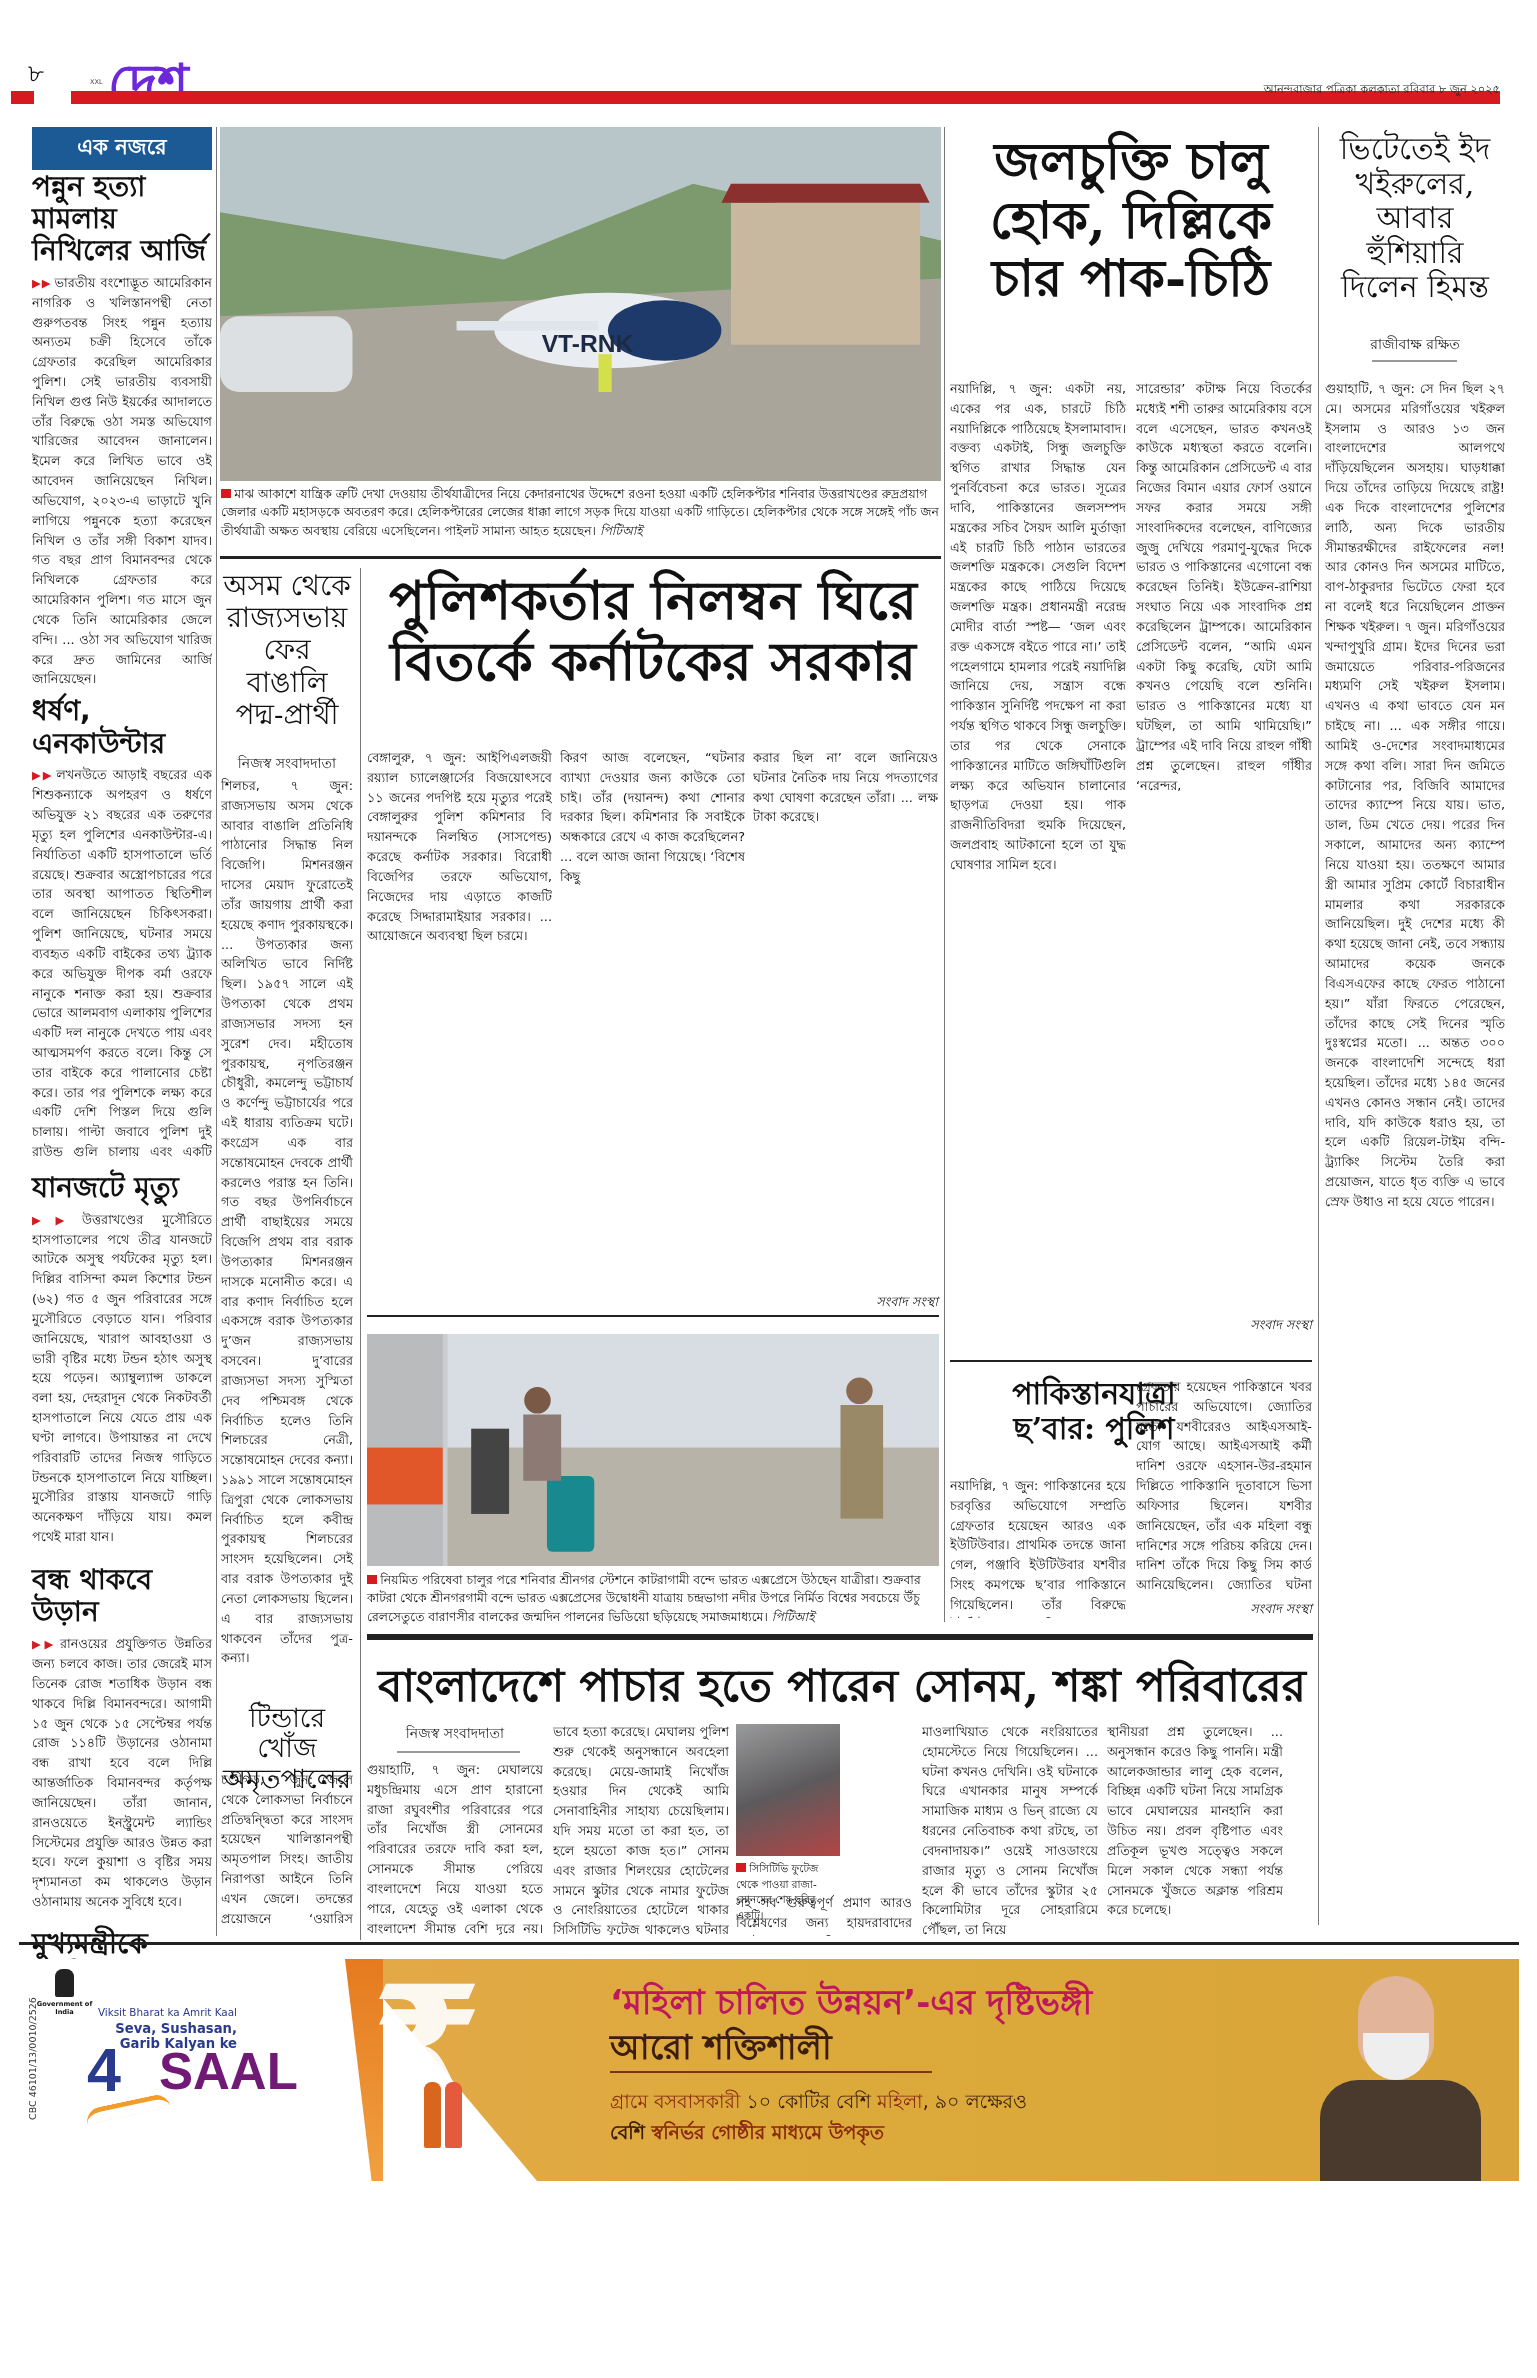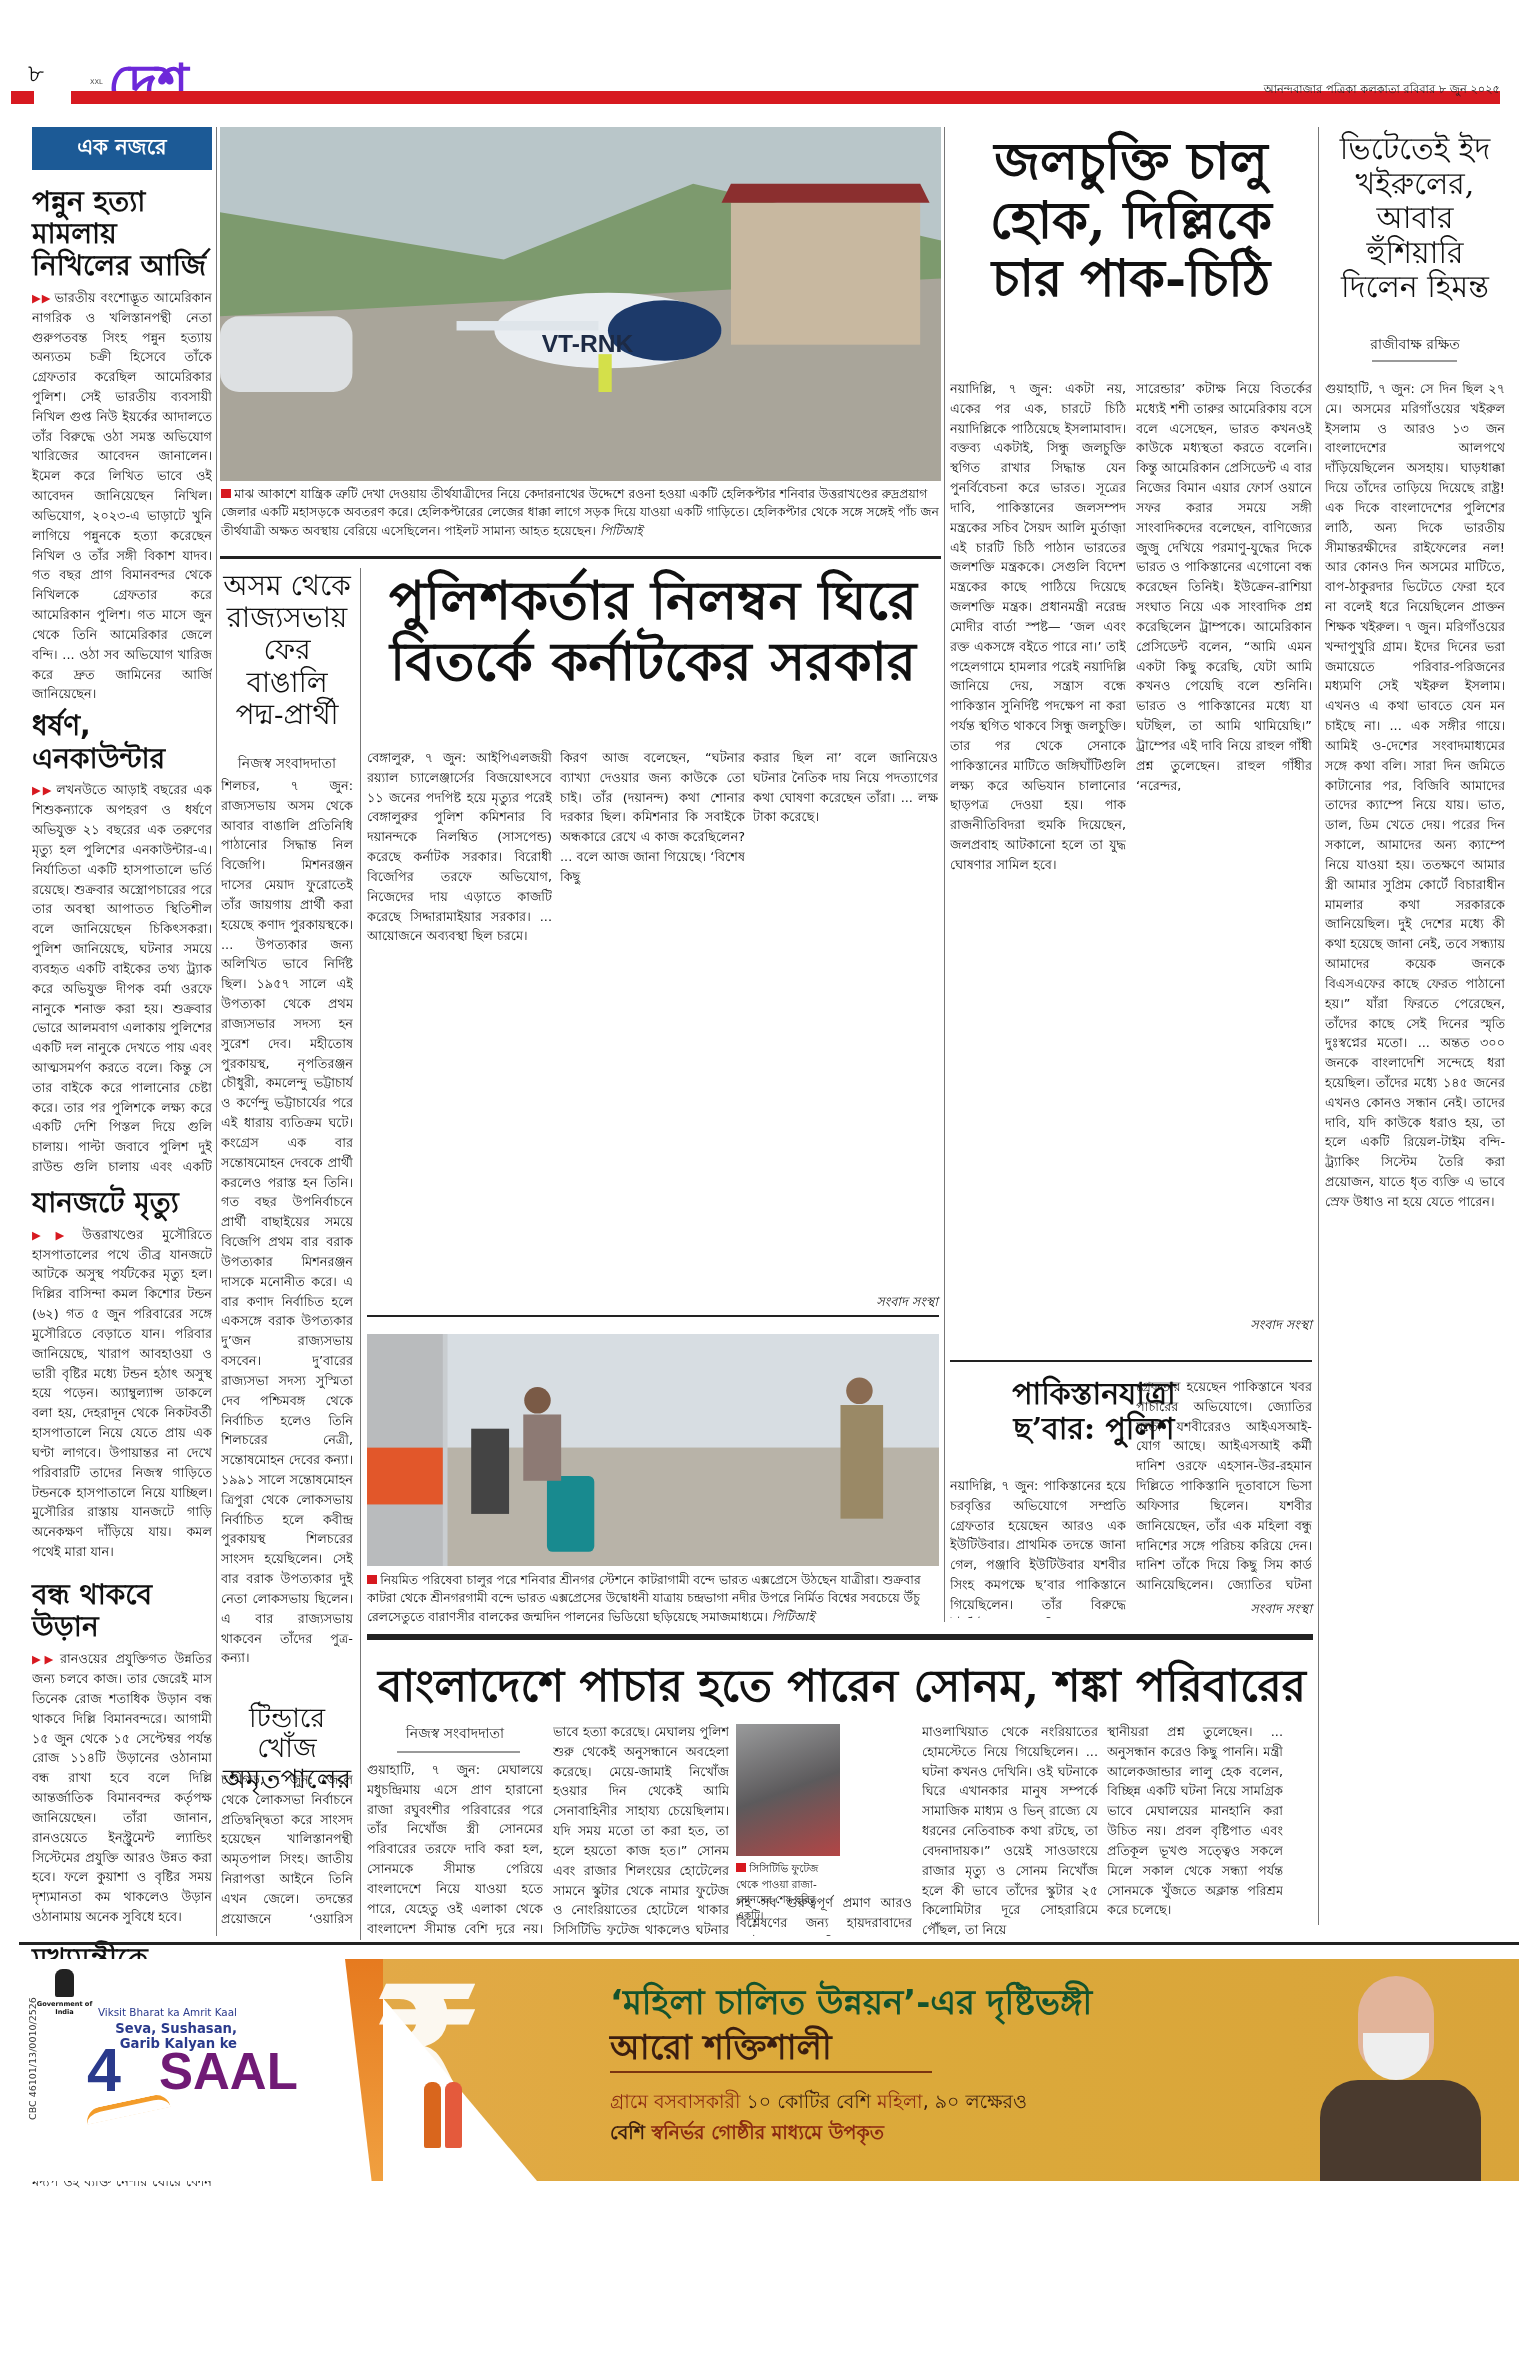--- a/index.html
+++ b/index.html
@@ -31,21 +31,21 @@
 
 <div class="abs masthead-num">৮</div>
 <div class="abs masthead-small">XXL</div>
 <div class="abs redbar" style="left:11.4px;top:91px;width:23px"></div>
 <div class="abs logo">দেশ</div>
 <div class="abs redbar" style="left:71px;top:91px;width:1429px"></div>
 <div class="abs dateline">আনন্দবাজার পত্রিকা কলকাতা রবিবার ৮ জুন ২০২৫</div>
 
 <div class="abs" style="left:32px;top:127px;width:180px">
   <div class="side-head">এক নজরে</div>
-  <div style="margin-top:16px">
+  <div style="margin-top:1px">
     <div class="side-title">পন্নুন হত্যা মামলায় নিখিলের আর্জি</div>
     <div class="bodytxt" style="margin-top:5.7px;height:413px;overflow:hidden"><span class="bullet">▶▶</span><span>ভারতীয় বংশোদ্ভূত আমেরিকান নাগরিক ও খলিস্তানপন্থী নেতা গুরুপতবন্ত সিংহ পন্নুন হত্যায় অন্যতম চক্রী হিসেবে তাঁকে গ্রেফতার করেছিল আমেরিকার পুলিশ। সেই ভারতীয় ব্যবসায়ী নিখিল গুপ্ত নিউ ইয়র্কের আদালতে তাঁর বিরুদ্ধে ওঠা সমস্ত অভিযোগ খারিজের আবেদন জানালেন। ইমেল করে লিখিত ভাবে ওই আবেদন জানিয়েছেন নিখিল। অভিযোগ, ২০২৩-এ ভাড়াটে খুনি লাগিয়ে পন্নুনকে হত্যা করেছেন নিখিল ও তাঁর সঙ্গী বিকাশ যাদব। গত বছর প্রাগ বিমানবন্দর থেকে নিখিলকে গ্রেফতার করে আমেরিকান পুলিশ। গত মাসে জুন থেকে তিনি আমেরিকার জেলে বন্দি। ... ওঠা সব অভিযোগ খারিজ করে দ্রুত জামিনের আর্জি জানিয়েছেন।</span></div>
   </div>
   <div style="margin-top:9.5px">
     <div class="side-title">ধর্ষণ, এনকাউন্টার</div>
     <div class="bodytxt" style="margin-top:5.7px;height:397px;overflow:hidden"><span class="bullet">▶▶</span><span>লখনউতে আড়াই বছরের এক শিশুকন্যাকে অপহরণ ও ধর্ষণে অভিযুক্ত ২১ বছরের এক তরুণের মৃত্যু হল পুলিশের এনকাউন্টার-এ। নির্যাতিতা একটি হাসপাতালে ভর্তি রয়েছে। শুক্রবার অস্ত্রোপচারের পরে তার অবস্থা আপাতত স্থিতিশীল বলে জানিয়েছেন চিকিৎসকরা। পুলিশ জানিয়েছে, ঘটনার সময়ে ব্যবহৃত একটি বাইকের তথ্য ট্র্যাক করে অভিযুক্ত দীপক বর্মা ওরফে নানুকে শনাক্ত করা হয়। শুক্রবার ভোরে আলমবাগ এলাকায় পুলিশের একটি দল নানুকে দেখতে পায় এবং আত্মসমর্পণ করতে বলে। কিন্তু সে তার বাইকে করে পালানোর চেষ্টা করে। তার পর পুলিশকে লক্ষ্য করে একটি দেশি পিস্তল দিয়ে গুলি চালায়। পাল্টা জবাবে পুলিশ দুই রাউন্ড গুলি চালায় এবং একটি গুলি নানুর বুকে লাগে।</span></div>
   </div>
   <div style="margin-top:9.5px">
     <div class="side-title">যানজটে মৃত্যু</div>
     <div class="bodytxt" style="margin-top:5.7px;height:345px;overflow:hidden"><span class="bullet">▶▶</span><span>উত্তরাখণ্ডের মুসৌরিতে হাসপাতালের পথে তীব্র যানজটে আটকে অসুস্থ পর্যটকের মৃত্যু হল। দিল্লির বাসিন্দা কমল কিশোর টন্ডন (৬২) গত ৫ জুন পরিবারের সঙ্গে মুসৌরিতে বেড়াতে যান। পরিবার জানিয়েছে, খারাপ আবহাওয়া ও ভারী বৃষ্টির মধ্যে টন্ডন হঠাৎ অসুস্থ হয়ে পড়েন। অ্যাম্বুল্যান্স ডাকলে বলা হয়, দেহরাদূন থেকে নিকটবর্তী হাসপাতালে নিয়ে যেতে প্রায় এক ঘণ্টা লাগবে। উপায়ান্তর না দেখে পরিবারটি তাদের নিজস্ব গাড়িতে টন্ডনকে হাসপাতালে নিয়ে যাচ্ছিল। মুসৌরির রাস্তায় যানজটে গাড়ি অনেকক্ষণ দাঁড়িয়ে যায়। কমল পথেই মারা যান।</span></div>
@@ -158,21 +158,21 @@
   <div class="abs" style="left:76px;top:47px;width:142px;text-align:right;color:#2a3a8c;font-size:10.4px">Viksit Bharat ka Amrit Kaal</div>
   <div class="abs" style="left:57px;top:62px;width:161px;text-align:right;color:#2a3a8c;font-size:13.2px;font-weight:bold">Seva, Sushasan, Garib Kalyan ke</div>
   <div class="abs" style="left:68px;top:76px;color:#2a3a8c;font-size:61px;font-weight:bold;font-family:'Liberation Sans',sans-serif;letter-spacing:-3.8px">4</div>
   <div class="abs" style="left:140px;top:83px;color:#701a75;font-size:51px;font-weight:bold;font-family:'Liberation Sans',sans-serif">SAAL</div>
   <div class="abs" style="left:66px;top:142px;width:85px;height:15px;border-top:5.7px solid #f39c2a;border-radius:57px 57px 0 0;transform:rotate(-12deg)"></div>
   <div class="abs ad-gold" style="left:331px;top:0;width:1169px;height:222px;clip-path:polygon(0 0,100% 0,100% 100%,16% 100%)"></div>
   <div class="abs" style="left:326px;top:0;width:38px;height:222px;background:linear-gradient(#e67a1f,#f0a040);clip-path:polygon(0 0,100% 0,140% 100%,70% 100%)"></div>
   <div class="abs" style="left:352px;top:5.7px;font-size:161px;font-weight:bold;color:#fff;opacity:.92;line-height:1;font-family:'DejaVu Sans',sans-serif">₹</div>
   <div class="abs" style="left:405px;top:123px;width:17px;height:66px;background:#d9661d;border-radius:7.6px 7.6px 1.9px 1.9px"></div>
   <div class="abs" style="left:426px;top:123px;width:17px;height:66px;background:#e45a3c;border-radius:7.6px 7.6px 1.9px 1.9px"></div>
-  <div class="abs" style="left:591px;top:17px;font-size:34px;font-weight:bold;color:#14532d;white-space:nowrap">‘মহিলা চালিত উন্নয়ন’-এর দৃষ্টিভঙ্গী</div>
+  <div class="abs" style="left:591px;top:17px;font-size:34px;font-weight:bold;color:#be185d;white-space:nowrap">‘মহিলা চালিত উন্নয়ন’-এর দৃষ্টিভঙ্গী</div>
   <div class="abs" style="left:591px;top:62px;font-size:34px;font-weight:bold;color:#3b1e10;white-space:nowrap">আরো শক্তিশালী</div>
   <div class="abs" style="left:591px;top:112px;width:322px;height:1.9px;background:#7a3510"></div>
   <div class="abs" style="left:591px;top:128px;font-size:19px;font-weight:normal;color:#3b1e10;white-space:nowrap">
     <span style="color:#8a2a12">গ্রামে </span><span style="color:#8a2a12">বসবাসকারী</span><span> ১০ কোটির বেশি </span><span style="color:#8a2a12">মহিলা</span><span>, ৯০ লক্ষেরও</span>
   </div>
   <div class="abs" style="left:591px;top:159px;font-size:19px;font-weight:bold;color:#3b1e10;white-space:nowrap">
     <span>বেশি </span><span style="color:#8a2a12">স্বনির্ভর গোষ্ঠীর মাধ্যমে উপকৃত</span>
   </div>
   <div class="abs" style="left:1287px;top:17px;width:189px;height:205px">
     <div style="position:absolute;left:52px;top:0;width:76px;height:95px;background:#e2b49a;border-radius:38px 38px 28px 28px"></div>

